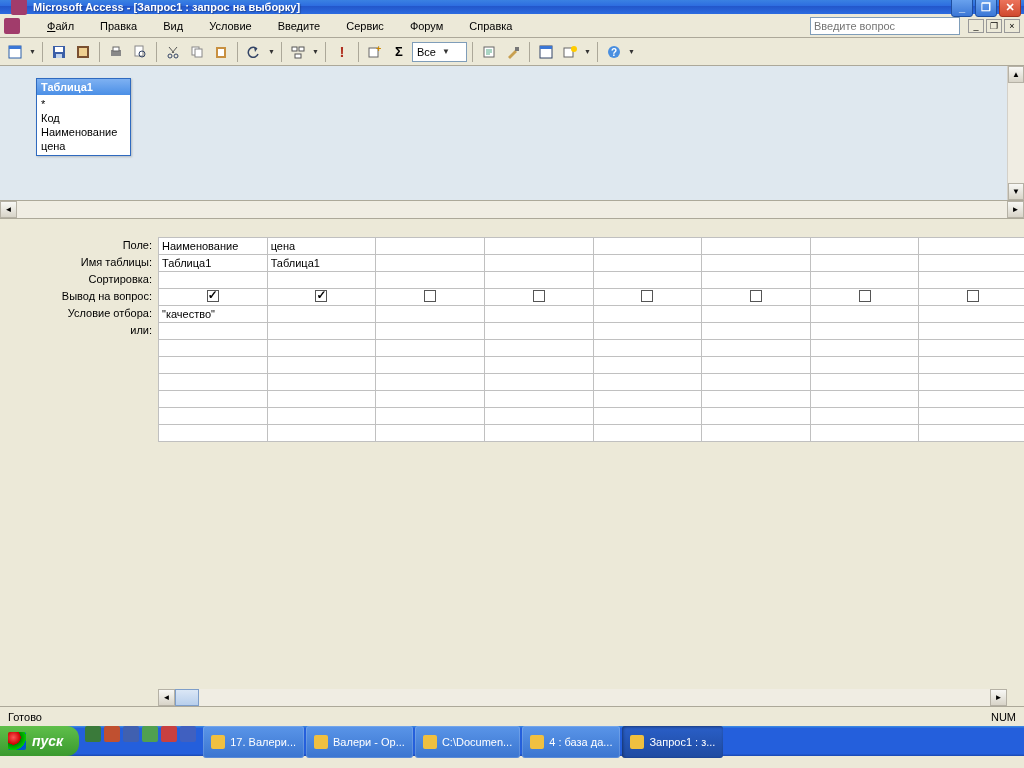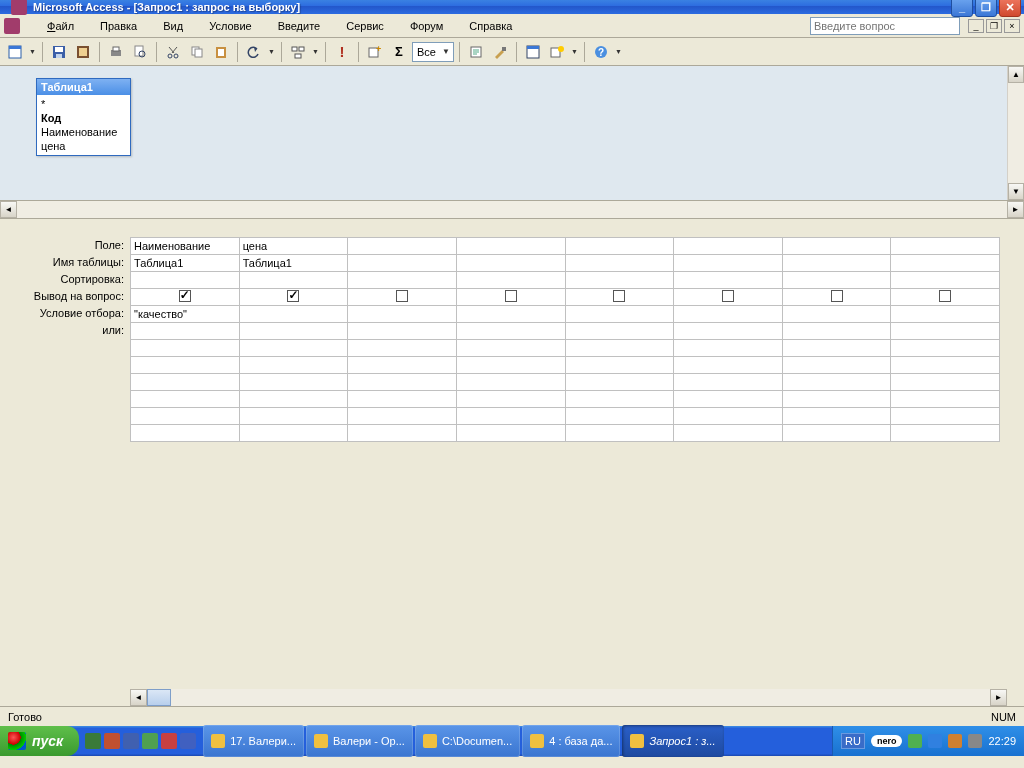--- a/index.html
+++ b/index.html
@@ -22,49 +22,49 @@
   .tbtn { width:22px;height:22px; display:flex;align-items:center;justify-content:center; border:1px solid transparent; }
   .tsep { width:1px; height:20px; background:#aca899; margin:0 3px;}
   .tdrop{width:9px;display:flex;align-items:center;justify-content:center;font-size:7px;color:#333;}
   .combo{height:20px;border:1px solid #7f9db9;background:#fff;display:flex;align-items:center;padding:0 2px 0 4px;font-size:11px;}
   .combo .carrow{margin-left:6px;font-size:8px;color:#333;}
   .workarea { position:relative; height: calc(768px - 26px - 24px - 28px - 20px - 30px); background:#ece9d8; overflow:hidden;}
   .upper-pane { position:relative; height:135px; background:#dfe8ef; border-bottom:1px solid #aca899; overflow:hidden;}
   .table-box { position:absolute; left:36px; top:12px; width:95px; background:#fff; border:1px solid #2f6abf; box-shadow:1px 1px 2px rgba(0,0,0,.2);}
   .table-box .tb-title{background:linear-gradient(#7eb1f2,#4b8fe6); color:#fff; font-weight:bold; padding:2px 4px; font-size:11px;}
   .table-box .tb-body{padding:2px 4px; font-size:11px; line-height:14px;}
-  .table-box .tb-body .bold{font-weight:bold;}
+  .table-box .tb-body .bold{font-weight:normal;}
   .vscroll{position:absolute;right:0;top:0;bottom:0;width:17px;background:#ece9d8;border-left:1px solid #d4d0c8;display:flex;flex-direction:column;}
   .vscroll .sbtn{height:17px;background:linear-gradient(#f8f8f5,#d8d4c8);border:1px solid #b5b1a5;display:flex;align-items:center;justify-content:center;font-size:8px;}
   .vscroll .strack{flex:1;background:#f0ede3;}
   .hsplit { height:18px; background:#ece9d8; border-bottom:1px solid #aca899; display:flex;}
   .hsplit .sbtn{width:17px;height:17px;background:linear-gradient(#f8f8f5,#d8d4c8);border:1px solid #b5b1a5;display:flex;align-items:center;justify-content:center;font-size:8px;}
   .hsplit .strack{flex:1;background:#f0ede3;}
-  .lower-pane { position:relative; height: calc(100% - 135px - 18px); background:#ece9d8; display:flex;}
+  .lower-pane { position:relative; height: calc(100% - 135px - 18px); background:#ece9d8; display:flex;padding-left:28px;}
   .row-labels{width:130px; padding-top:18px; }
   .row-labels div{height:17px; text-align:right; padding-right:6px; font-size:11px; line-height:17px;}
   .grid-wrap{flex:1; position:relative; padding-top:18px; overflow:hidden;}
   .qgrid{border-collapse:collapse; width:870px; background:#fff;}
   .qgrid td{border:1px solid #c0c0c0; height:17px; padding:0 3px; font-size:11px; min-width:108px; max-width:108px; white-space:nowrap;}
   .qgrid td.chk{text-align:center;}
   .qgrid td.chk .cb{display:inline-block;width:12px;height:12px;border:1px solid #555;background:#fff;position:relative;}
   .qgrid td.chk .cb.on::after{content:"✓";position:absolute;left:0;top:-3px;font-size:12px;font-weight:bold;}
   .grid-hscroll{position:absolute;left:0;right:17px;bottom:0;height:17px;display:flex;}
   .grid-hscroll .sbtn{width:17px;background:linear-gradient(#f8f8f5,#d8d4c8);border:1px solid #b5b1a5;display:flex;align-items:center;justify-content:center;font-size:8px;}
   .grid-hscroll .strack{flex:1;background:#f0ede3;position:relative;}
   .grid-hscroll .thumb{position:absolute;left:0;top:0;bottom:0;width:24px;background:linear-gradient(#dbe7f6,#b8cfec);border:1px solid #7e9ec9;}
   .statusbar{height:20px;background:#ece9d8;border-top:1px solid #aca899;display:flex;align-items:center;padding:0 8px;font-size:11px;}
   .statusbar .spacer{flex:1;}
-  .taskbar{height:30px;background:linear-gradient(#3f8fe3,#245fdc 8%,#245fdc 92%,#1a48b0);display:flex;align-items:center;color:#fff;font-size:11px;}
+  .taskbar{height:30px;background:linear-gradient(#3f8fe3,#245fdc 8%,#245fdc 92%,#1a48b0);display:flex;align-items:flex-start;color:#fff;font-size:11px;}
   .startbtn{height:30px;background:linear-gradient(#5fbf4a,#3a9a2e);padding:0 16px 0 8px;display:flex;align-items:center;font-weight:bold;font-style:italic;border-radius:0 12px 12px 0;font-size:14px;}
   .startbtn::before{content:"";width:18px;height:18px;background:radial-gradient(circle at 30% 30%,#f55,#c00 40%,#080 41%,#0c0 70%,#05c 71%);border-radius:2px;margin-right:6px;}
   .qlaunch{display:flex;gap:3px;padding:0 6px;align-items:center;}
   .qlaunch .qi{width:16px;height:16px;border-radius:2px;}
   .tbitem{height:24px;display:flex;align-items:center;padding:16px 8px;margin:0 1px;background:linear-gradient(#5a95e8,#3a75d0);border-radius:3px;box-shadow:inset 0 0 0 1px rgba(255,255,255,.15);gap:5px;max-width:115px;overflow:hidden;white-space:nowrap;}
-  .tbitem.active{background:linear-gradient(#2a5fc8,#1e4aa0);box-shadow:inset 1px 1px 3px rgba(0,0,0,.4);font-style:italic;}
+  .tbitem.active{background:linear-gradient(#2a5fc8,#1e4aa0);box-shadow:inset 1px 1px 3px rgba(0,0,0,.4);}
   .tbitem .ico{width:14px;height:14px;background:#f0c040;border-radius:2px;flex-shrink:0;}
   .tray{margin-left:auto;height:30px;background:linear-gradient(#2f8fe8,#1871d0);display:flex;align-items:center;padding:0 8px;gap:6px;border-left:1px solid #1a5ab0;}
   .tray .lang{background:#396cc8;padding:1px 3px;border:1px solid #6a9ae0;}
   .tray .nero{background:#fff;color:#000;padding:1px 6px;border-radius:8px;font-size:9px;font-weight:bold;}
   .tray .ticon{width:14px;height:14px;border-radius:2px;}
   svg{display:block;}
 </style>
 </head>
 <body>
 
@@ -175,21 +175,21 @@
   <div class="tsep"></div>
   <div class="tbtn">
       <svg width="16" height="16">
         <rect x="2" y="4" width="9" height="9" fill="#fff" stroke="#666"></rect>
         <text x="9" y="8" font-size="9" fill="#c80" font-weight="bold">+</text>
       </svg>
     </div>
   <div class="tbtn">
       <span style="font-size:13px;font-weight:bold;">Σ</span>
     </div>
-  <div class="combo" style="width:42px;">
+  <div class="combo" style="width:55px;">
       <span>Все</span>
       <span class="carrow">▼</span>
     </div>
   <div class="tsep"></div>
   <div class="tbtn">
       <svg width="16" height="16">
         <rect x="3" y="3" width="10" height="10" fill="#fff" stroke="#666"></rect>
         <path d="M5 6h6M5 8h6M5 10h4" stroke="#5a8"></path>
       </svg>
     </div>
@@ -424,22 +424,13 @@
       </div>
       <div class="tbitem">
         <span class="ico"></span>
         <span>4 : база да...</span>
       </div>
       <div class="tbitem active">
         <span class="ico"></span>
         <span>Запрос1 : з...</span>
       </div>
     </div>
-  <div class="tray">
-    <span class="lang">RU</span>
-    <span class="nero">nero</span>
-    <span class="ticon" style="background:#50b050"></span>
-    <span class="ticon" style="background:#3080e0"></span>
-    <span class="ticon" style="background:#d08030"></span>
-    <span class="ticon" style="background:#888"></span>
-    <span>22:29</span>
-  </div>
 </div>
 
 </body></html>

